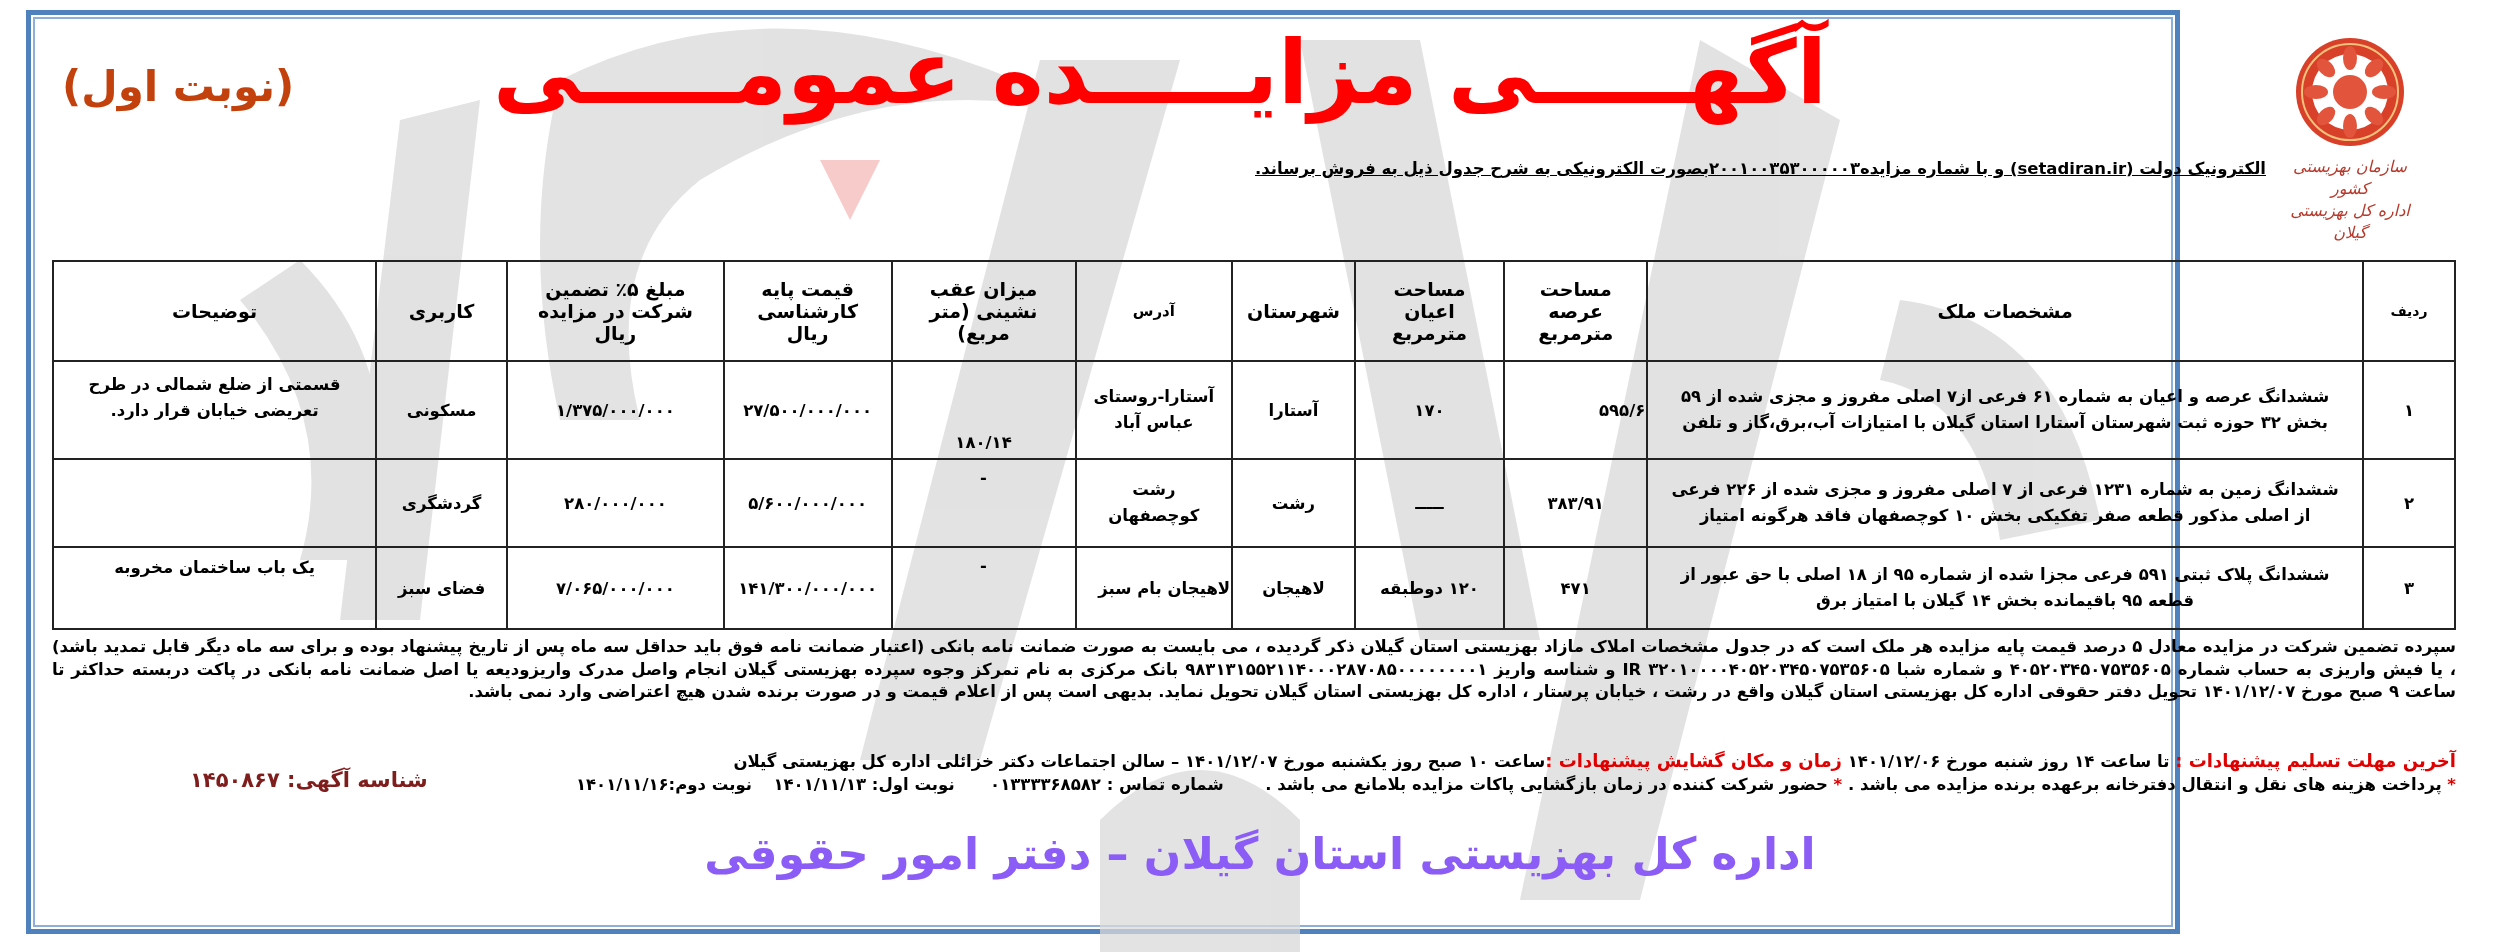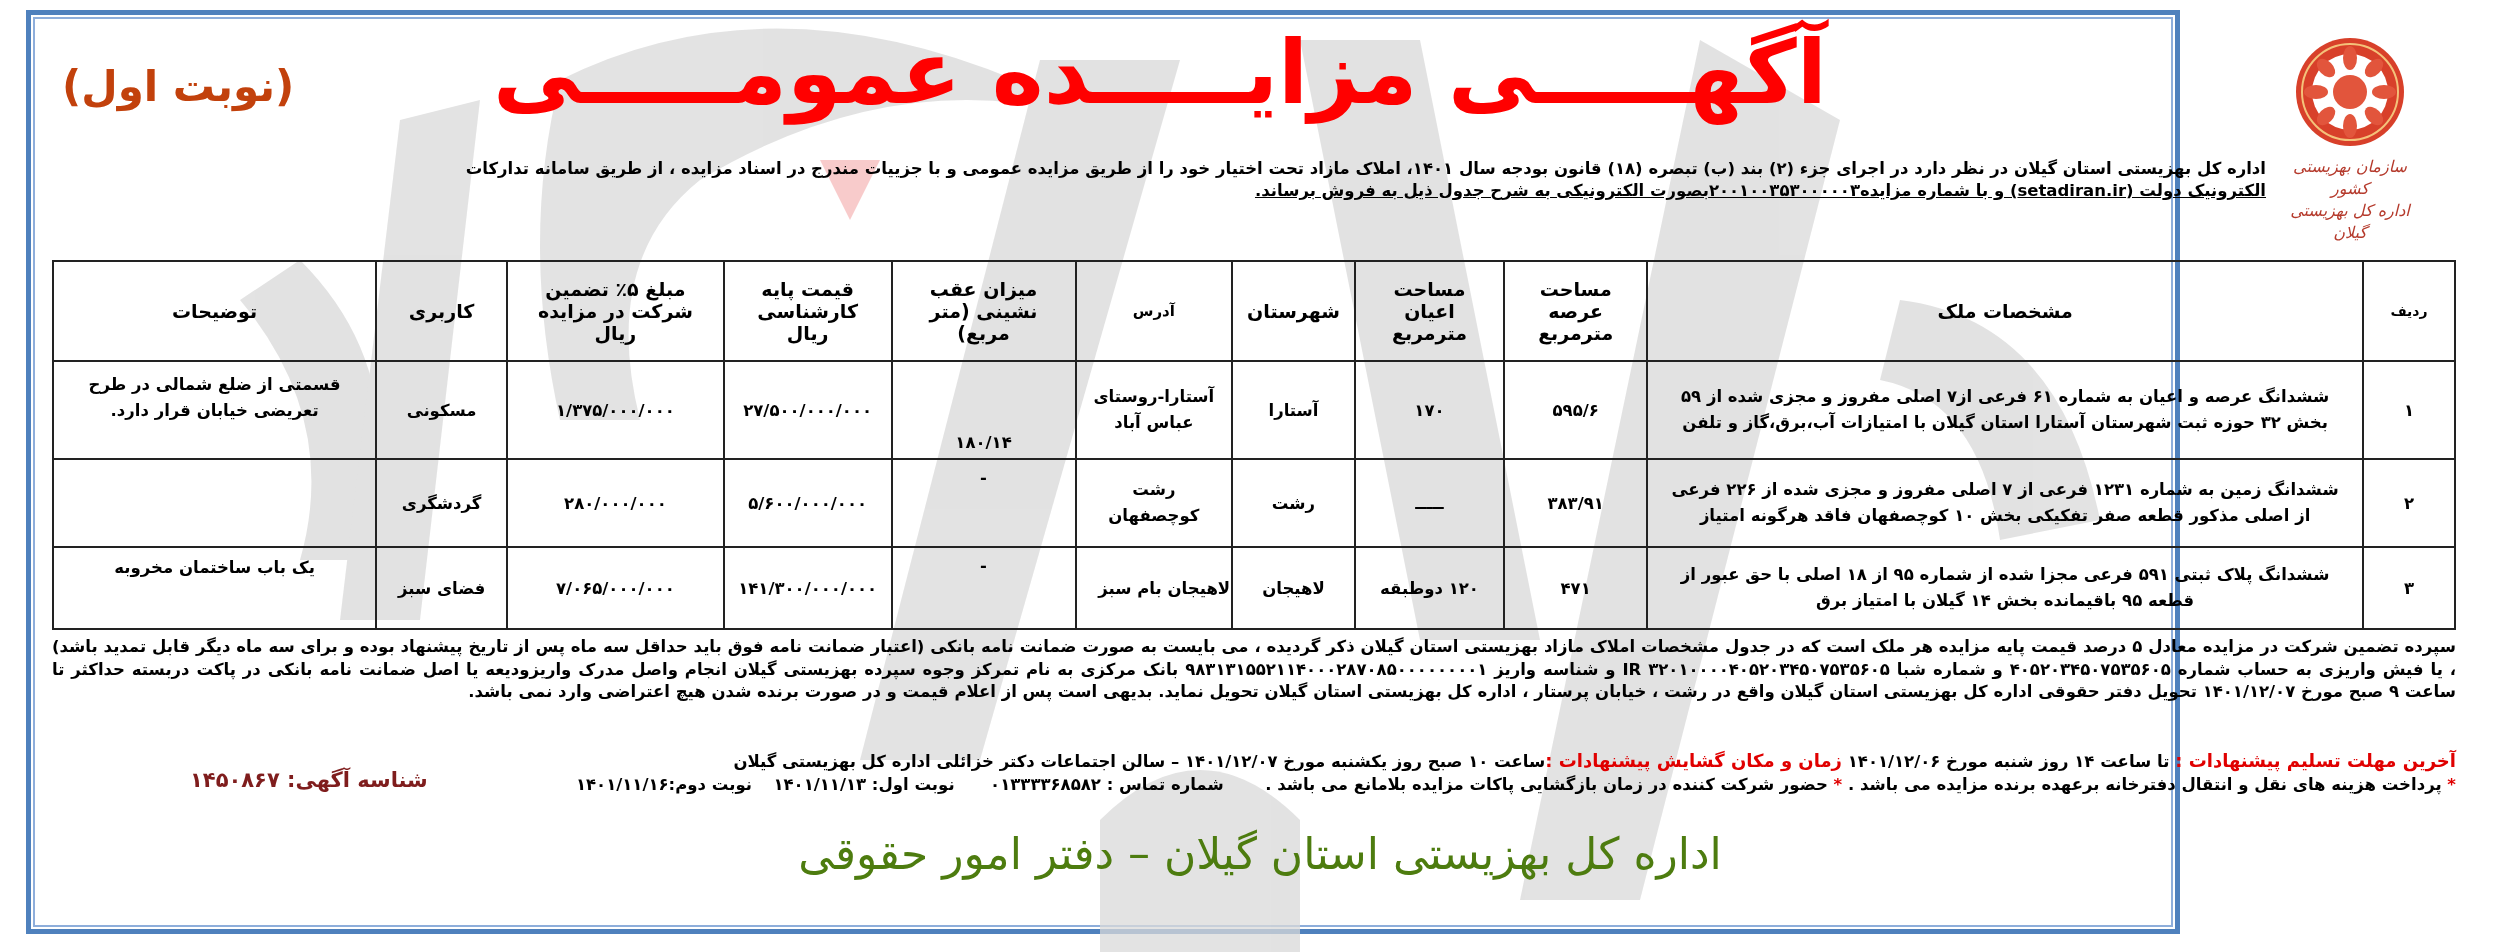--- a/index.html
+++ b/index.html
@@ -54,21 +54,20 @@
     </g>
   </svg>
   <div class="logo-text">سازمان بهزیستی کشور</div>
   <div class="logo-text">اداره کل بهزیستی گیلان</div>
 </div>
 
 <div style="position:absolute;left:420px;top:18px;width:1480px;text-align:center;direction:rtl;font-weight:bold;font-size:88px;color:#ff0000;line-height:110px;white-space:nowrap;z-index:2;">آگهـــــی مزایـــــده عمومـــــی</div>
 <div style="position:absolute;left:62px;top:62px;direction:rtl;font-weight:bold;font-size:42px;color:#c2410c;z-index:2;">(نوبت اول)</div>
 
 <div style="position:absolute;left:46px;top:158px;width:2220px;direction:rtl;font-weight:bold;font-size:16.5px;line-height:22px;text-align:justify;z-index:2;">
-  <p style="margin:0;">اداره کل بهزیستی استان گیلان در نظر دارد در اجرای جزء (۲) بند (ب) تبصره (۱۸) قانون بودجه سال ۱۴۰۱، املاک مازاد تحت اختیار خود را از طریق مزایده عمومی و با جزییات مندرج در اسناد مزایده ، از طریق سامانه تدارکات</p>
   <p style="margin:0;text-decoration:underline;">الکترونیک دولت (setadiran.ir) و با شماره مزایده۲۰۰۱۰۰۳۵۳۰۰۰۰۰۳بصورت الکترونیکی به شرح جدول ذیل به فروش برساند.</p>
 </div>
 
 <table style="position:absolute;left:52px;top:260px;width:2404px;border-collapse:collapse;direction:rtl;font-weight:bold;font-size:16.5px;z-index:2;background:transparent;">
   <colgroup>
     <col style="width:90px">
       <col style="width:700px">
       <col style="width:140px">
       <col style="width:146px">
       <col style="width:120px">
@@ -91,21 +90,21 @@
       <th style="border:2px solid #222;font-size:19px;padding:0 18px;">قیمت پایه کارشناسی ریال</th>
       <th style="border:2px solid #222;font-size:19px;padding:0 14px;">مبلغ ۵٪ تضمین شرکت در مزایده ریال</th>
       <th style="border:2px solid #222;font-size:19px;">کاربری</th>
       <th style="border:2px solid #222;font-size:19px;">توضیحات</th>
     </tr>
   </thead>
   <tbody>
     <tr style="height:98px;">
       <td style="border:2px solid #222;text-align:center;">۱</td>
       <td style="border:2px solid #222;text-align:center;padding:4px 16px;line-height:26px;">ششدانگ عرصه و اعیان به شماره ۶۱ فرعی از۷ اصلی مفروز و مجزی شده از ۵۹ بخش ۳۲ حوزه ثبت شهرستان آستارا استان گیلان با امتیازات آب،برق،گاز و تلفن</td>
-      <td style="border:2px solid #222;text-align:center;">۵۹۵/۶</td>
+      <td style="border:2px solid #222;text-align:right;">۵۹۵/۶</td>
       <td style="border:2px solid #222;text-align:center;">۱۷۰</td>
       <td style="border:2px solid #222;text-align:center;">آستارا</td>
       <td style="border:2px solid #222;text-align:center;line-height:26px;padding:0 10px;">آستارا-روستای عباس آباد</td>
       <td style="border:2px solid #222;text-align:center;vertical-align:bottom;padding-bottom:6px;">۱۸۰/۱۴</td>
       <td style="border:2px solid #222;text-align:center;">۲۷/۵۰۰/۰۰۰/۰۰۰</td>
       <td style="border:2px solid #222;text-align:center;">۱/۳۷۵/۰۰۰/۰۰۰</td>
       <td style="border:2px solid #222;text-align:center;">مسکونی</td>
       <td style="border:2px solid #222;text-align:center;line-height:26px;padding:0 30px;vertical-align:top;padding-top:10px;">قسمتی از ضلع شمالی در طرح تعریضی خیابان قرار دارد.</td>
     </tr>
     <tr style="height:88px;">
@@ -156,13 +155,13 @@
   <span>۱۴۰۱/۱۱/۱۳</span>
   <span style="display:inline-block;width:10px;"></span>
   <span>نوبت دوم:</span><span>۱۴۰۱/۱۱/۱۶</span>
 </div>
 
 <div style="position:absolute;left:190px;top:768px;direction:rtl;font-weight:bold;font-size:21px;color:#7f1d1d;z-index:2;white-space:nowrap;">
   <span>شناسه آگهی:</span>
   <span>۱۴۵۰۸۶۷</span>
 </div>
 
-<div style="position:absolute;left:700px;top:828px;width:1120px;text-align:center;direction:rtl;font-weight:normal;font-size:44px;color:#4d7c0f;white-space:nowrap;z-index:2;">اداره کل بهزیستی استان گیلان – دفتر امور حقوقی</div>
+<div style="position:absolute;left:700px;top:828px;width:1120px;text-align:center;direction:rtl;font-weight:bold;font-size:44px;color:#8b5cf6;white-space:nowrap;z-index:2;">اداره کل بهزیستی استان گیلان – دفتر امور حقوقی</div>
 
 </body></html>

